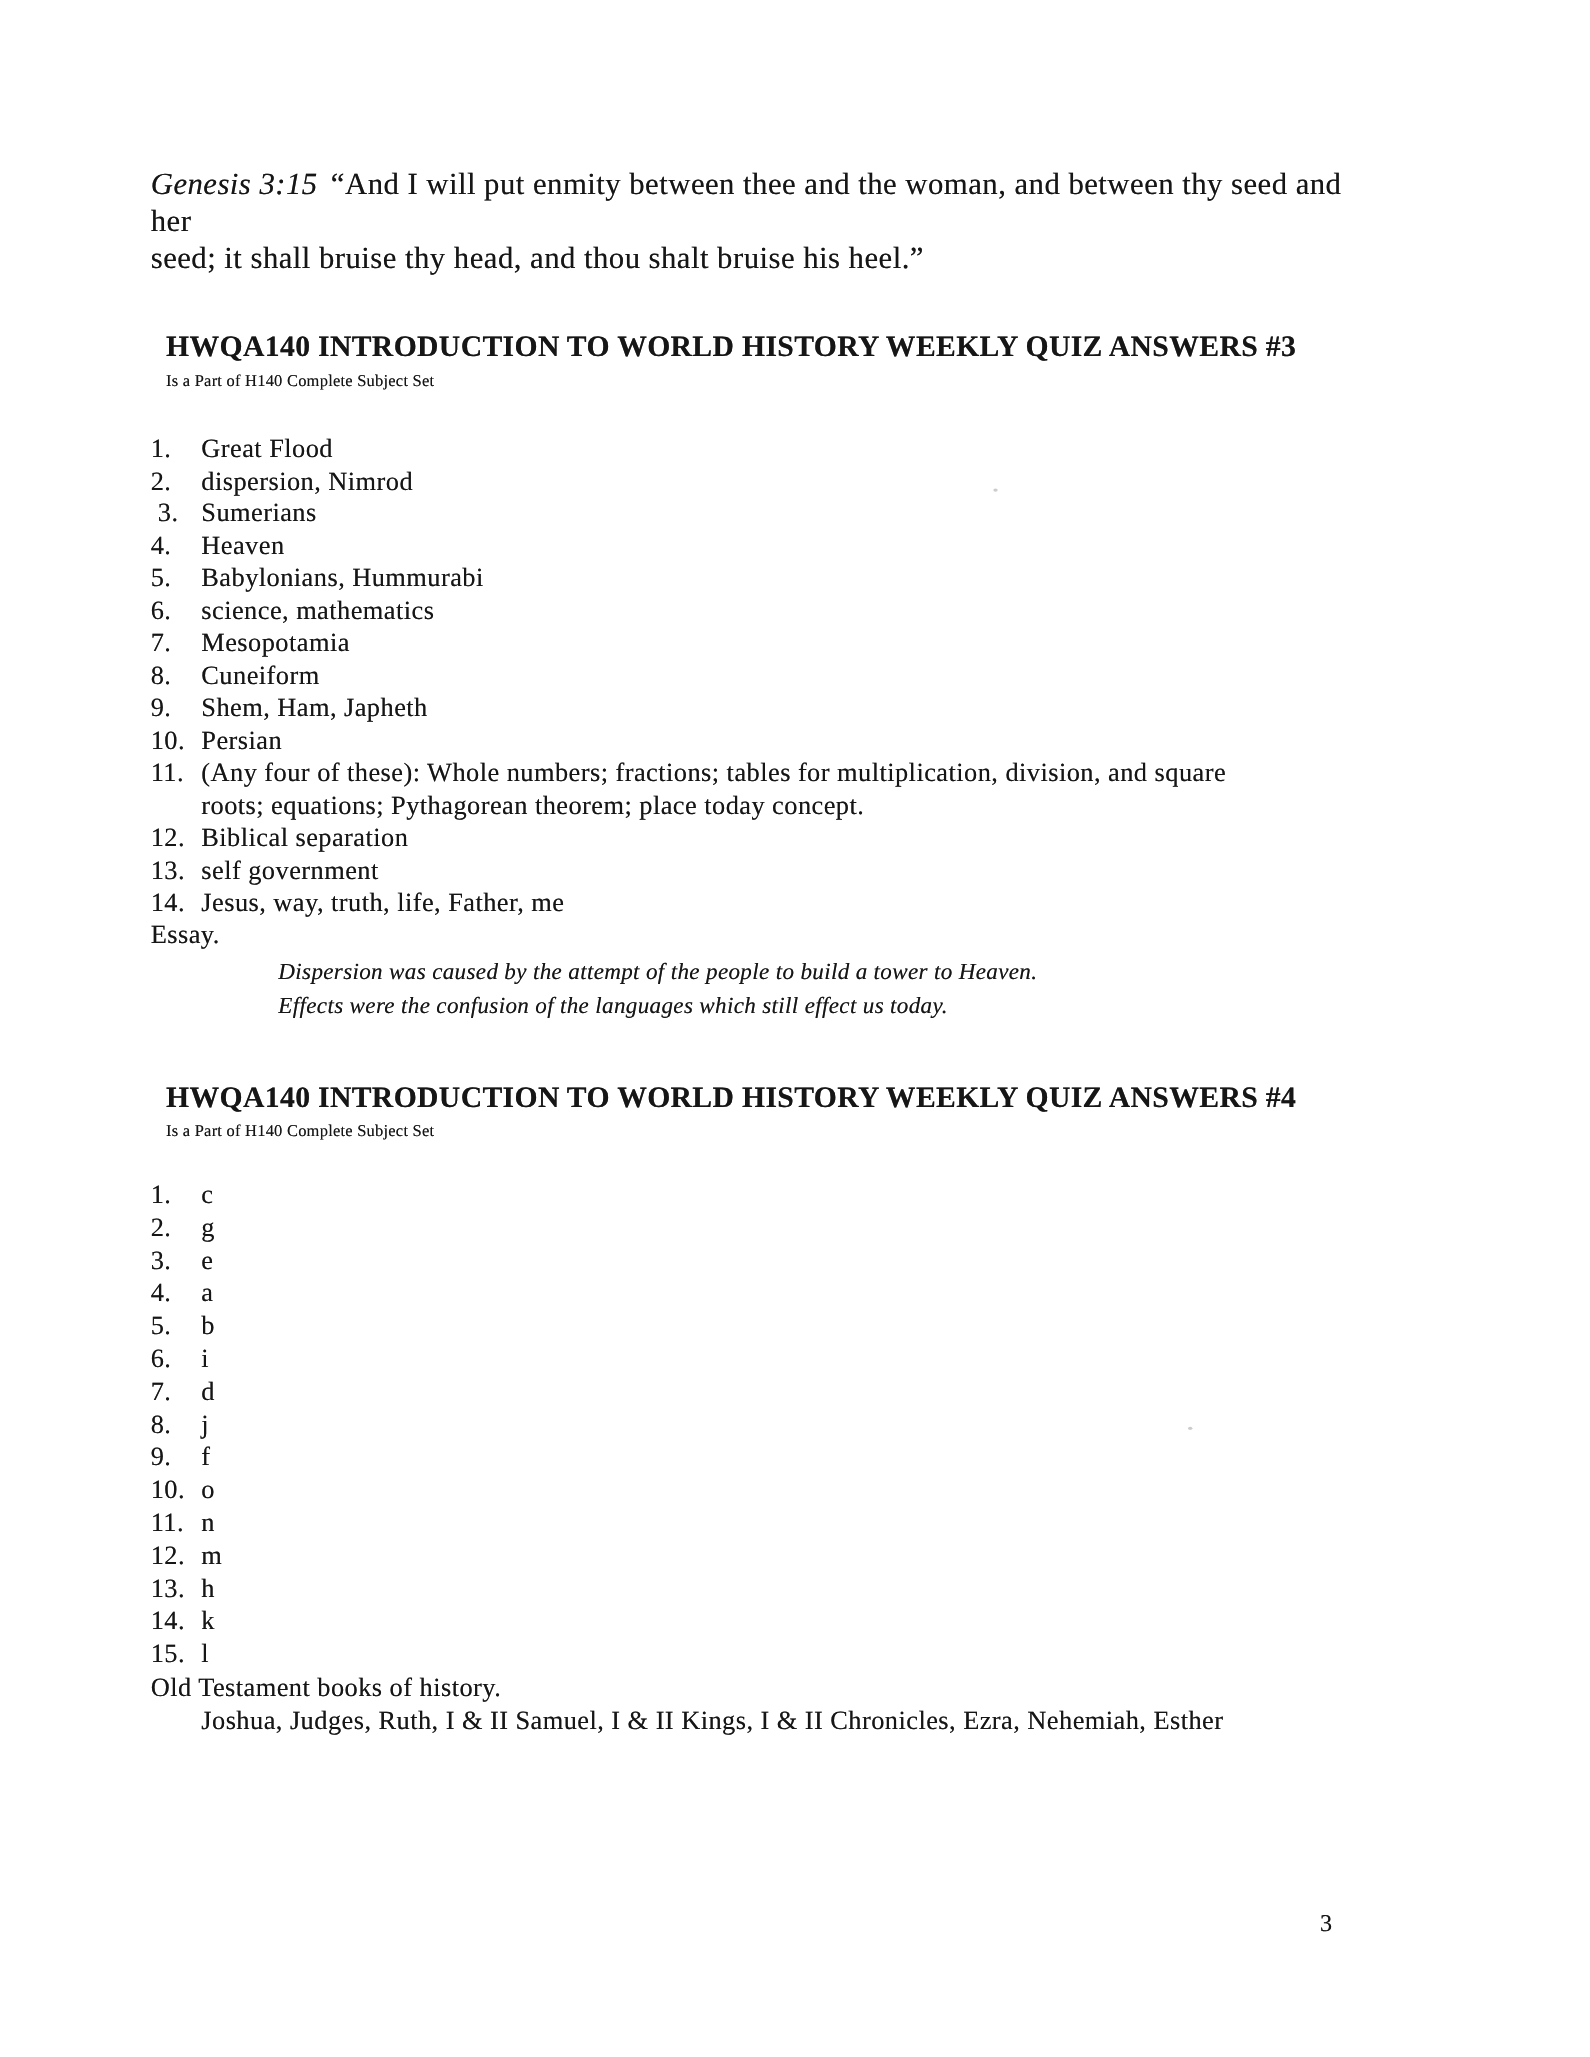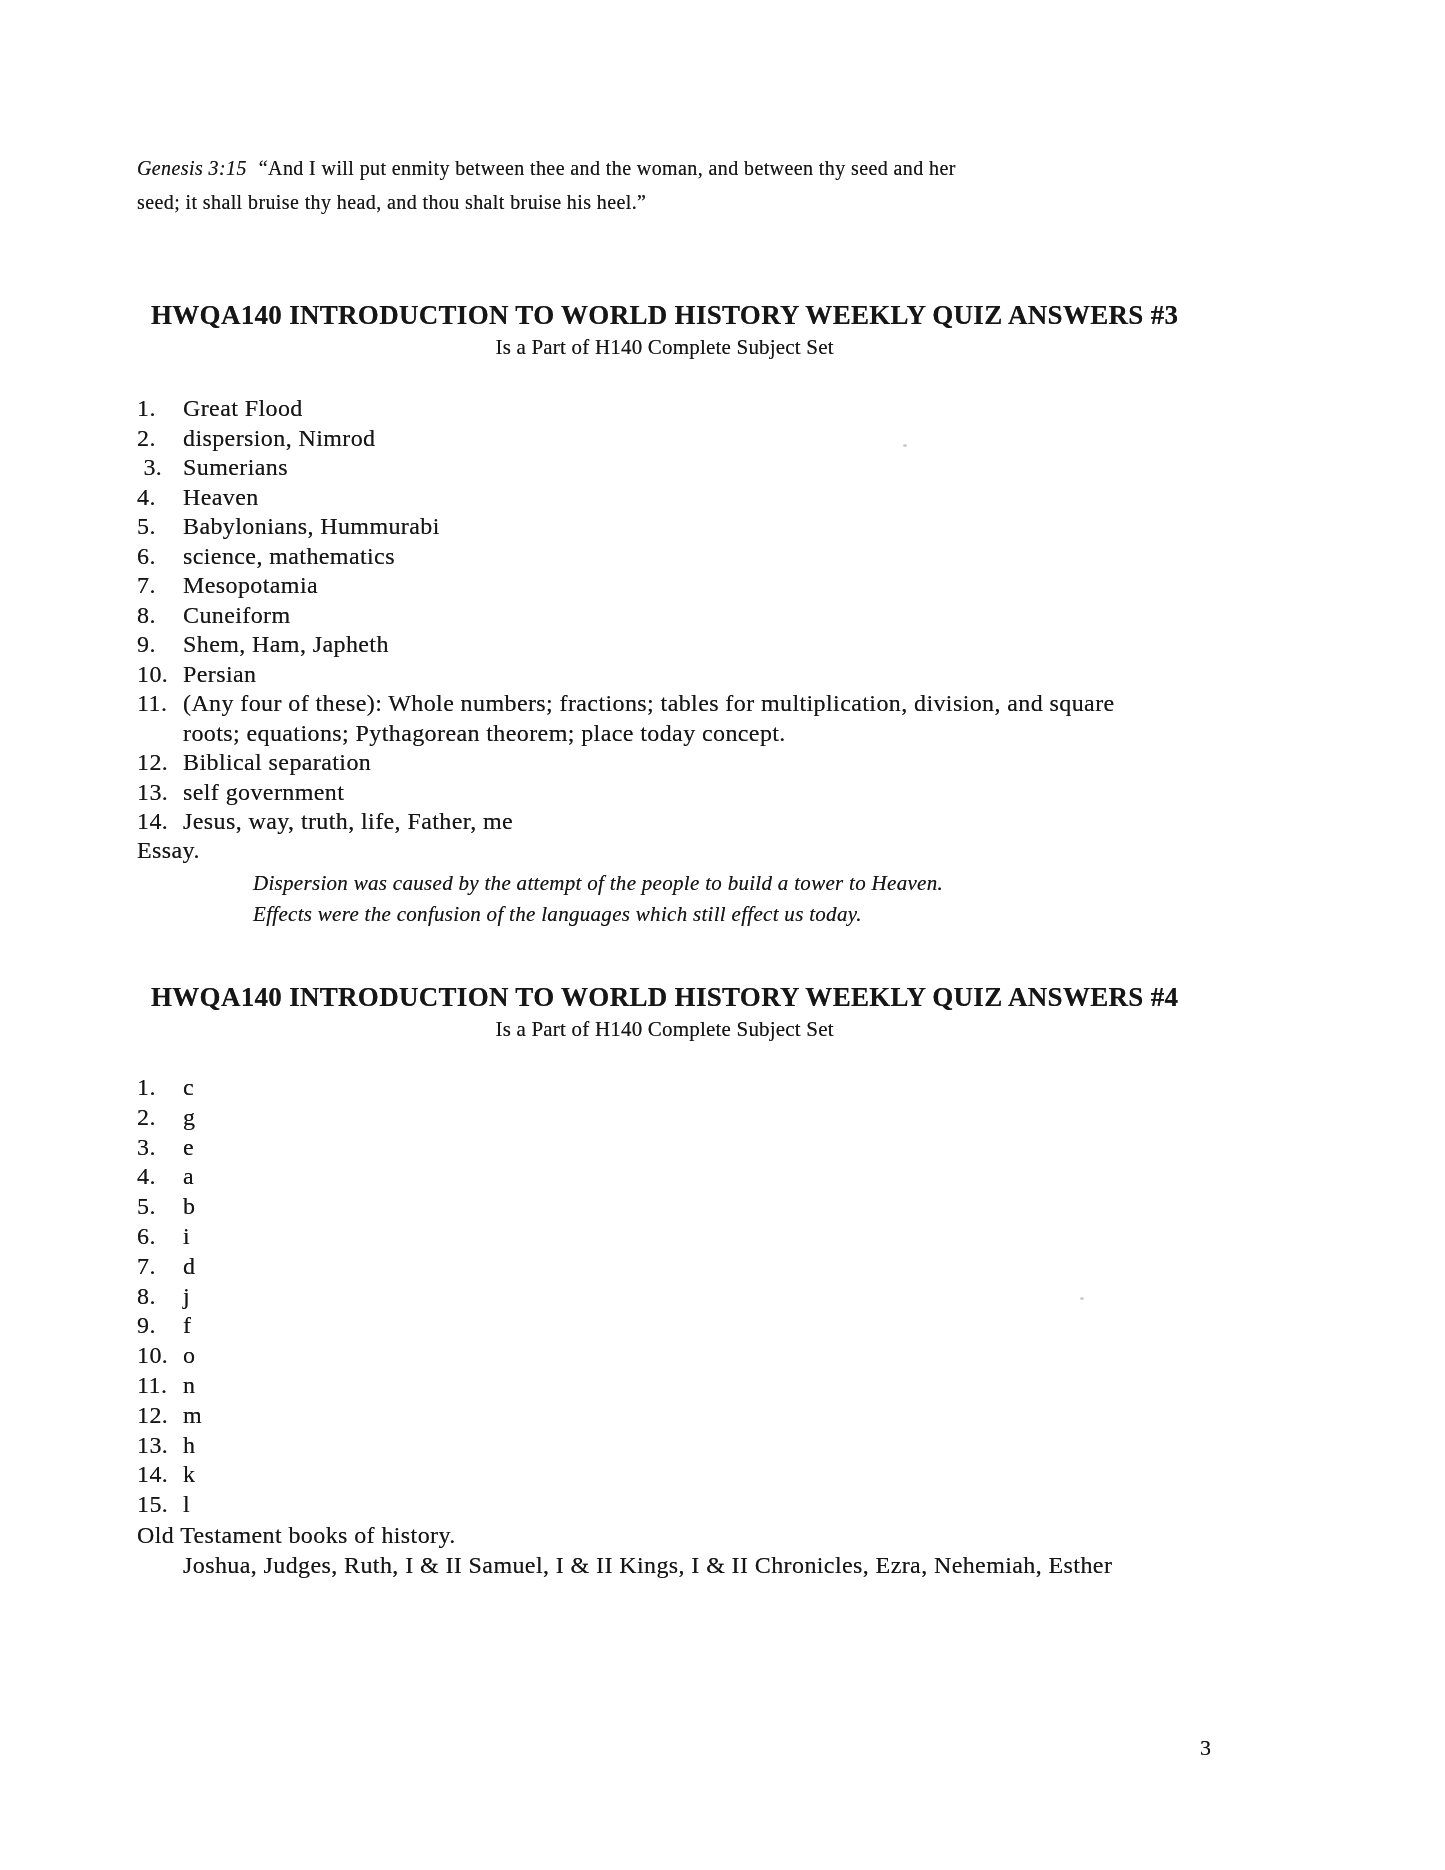--- a/index.html
+++ b/index.html
@@ -9,29 +9,29 @@
     position:relative;
     overflow:hidden;
     font-family:"Liberation Serif","DejaVu Serif",serif;
     color:#161616;
   }
   .page{position:absolute;inset:0;background:#ffffff;}
   .scan-text{text-shadow:0 0 0.5px rgba(25,25,25,0.65);}
   
   .genesis{
     position:absolute;left:137px;top:151px;width:1090px;
-    font-size:20px;line-height:34px;letter-spacing:0.4px;margin:0;
+    font-size:28px;line-height:34px;letter-spacing:0.4px;margin:0;
   }
   .genesis .ref{font-style:italic;margin-right:12px;}
   
   .quiz-head{position:absolute;left:151px;white-space:nowrap;}
   .quiz-head h2{
     margin:0;font-size:27px;line-height:33px;font-weight:700;letter-spacing:0.3px;
   }
-  .quiz-head .sub{font-size:21px;line-height:31px;letter-spacing:0.2px;text-align:center;}
+  .quiz-head .sub{font-size:15px;line-height:31px;letter-spacing:0.2px;}
   
   .answers{position:absolute;left:137px;width:1105px;font-size:24px;letter-spacing:0.4px;}
   .answers .row{display:flex;line-height:29.5px;}
   .answers2 .row{line-height:29.8px;}
   .answers .num{flex:0 0 46px;white-space:pre;}
   .answers .txt{flex:1 1 auto;}
   .answers .cont{display:block;}
   .essay-label{
     position:absolute;left:137px;top:836px;
     font-size:24px;line-height:29.5px;letter-spacing:0.4px;

